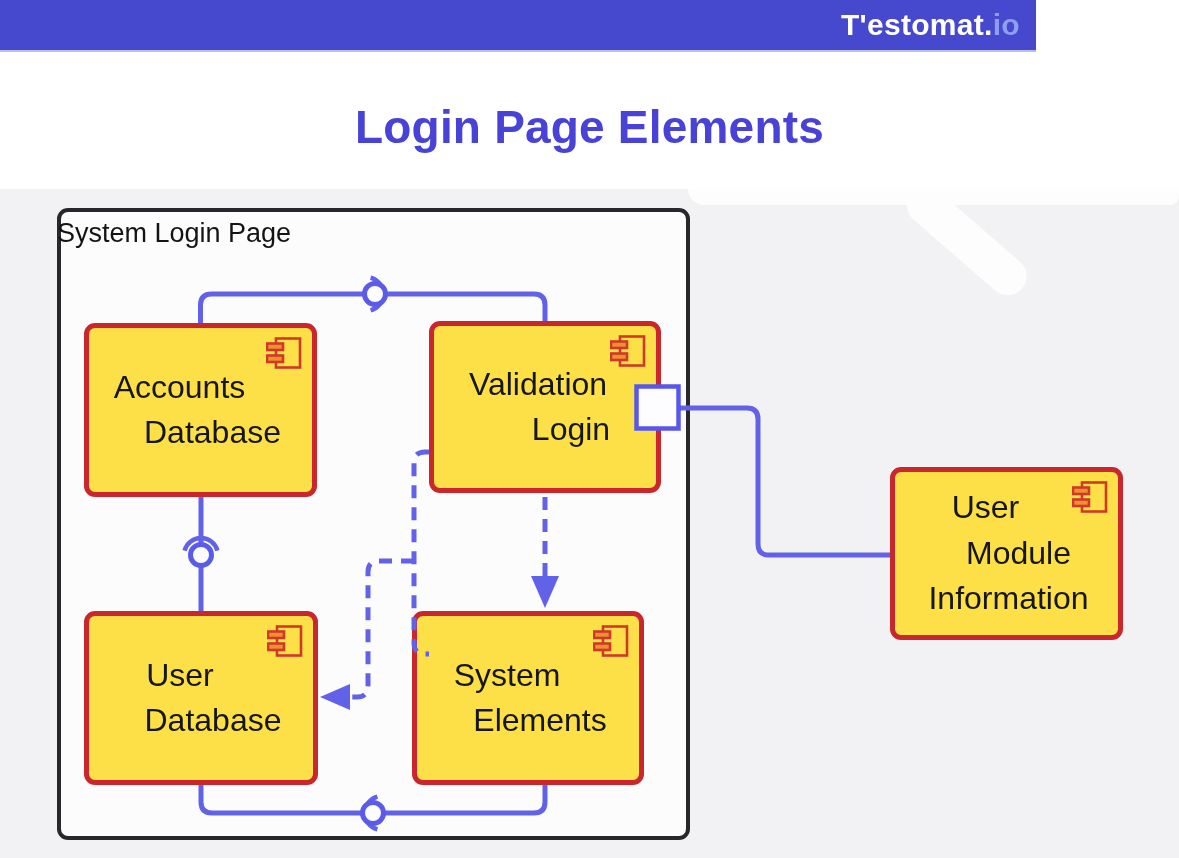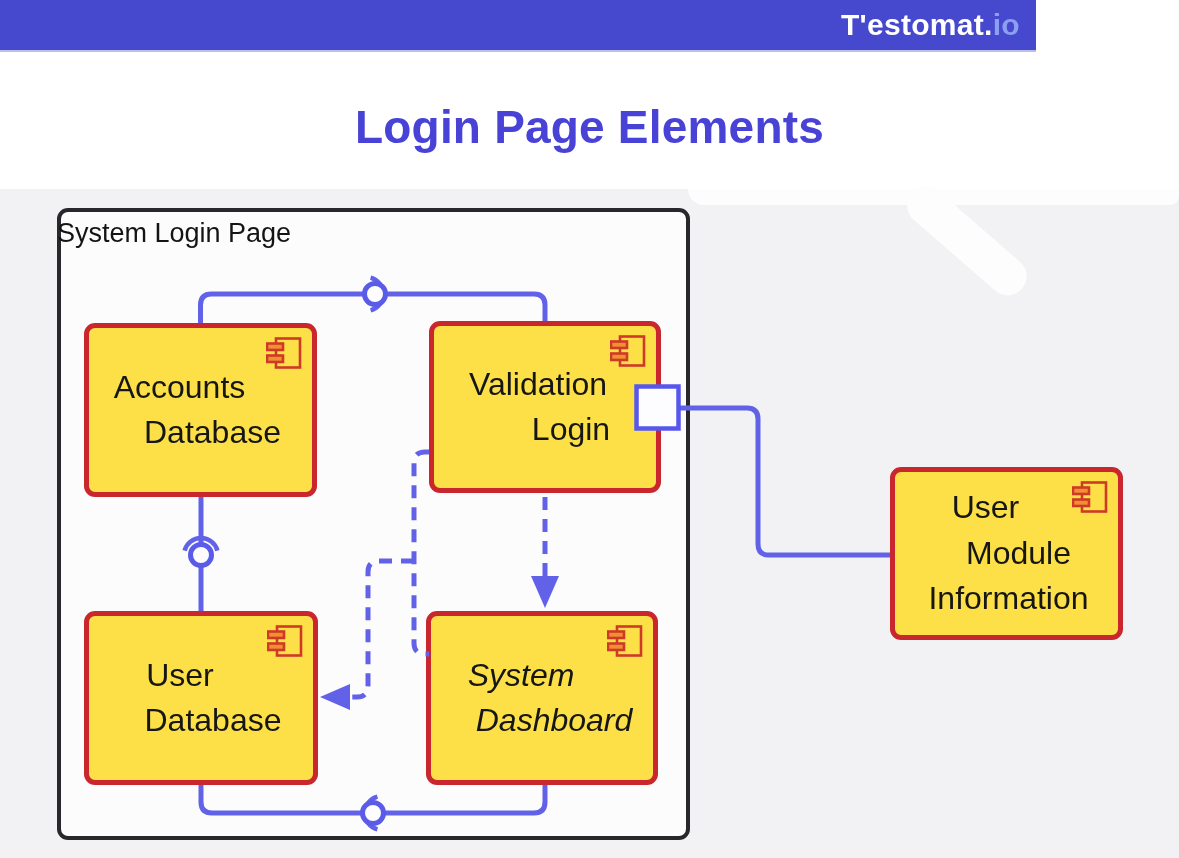--- a/index.html
+++ b/index.html
@@ -36,21 +36,21 @@
         display:flex;align-items:center;justify-content:center;}
   .comp .lines{text-align:center;font-size:32px;line-height:1.42;color:#161616;}
   .comp .lines div:nth-child(1){transform:translateX(-21px);}
   .comp .lines div:nth-child(2){transform:translateX(12px);}
   .comp .lines div:nth-child(3){transform:translateX(2px);}
   .comp .cicon{position:absolute;top:9px;right:10px;width:36px;height:32px;}
 
   #comp-accounts-db   {left:84px; top:323px;width:233px;height:174px;}
   #comp-validation    {left:429px;top:321px;width:232px;height:172px;padding-left:28px;}
   #comp-user-db       {left:84px; top:611px;width:234px;height:174px;}
-  #comp-dashboard     {left:426px;top:611px;width:232px;height:174px;font-style:italic;}
+  #comp-dashboard     {left:412px;top:611px;width:232px;height:174px;}
   #comp-login-info    {left:890px;top:467px;width:233px;height:173px;}
 
   
   .wires{position:absolute;left:0;top:0;width:1179px;height:858px;pointer-events:none;}
 </style>
 </head>
 <body>
 
 <div class="page">
 
@@ -104,21 +104,21 @@
   </div>
 
   <div class="comp" id="comp-dashboard">
     <svg class="cicon" viewBox="0 0 36 32">
       <rect x="10" y="1.5" width="24" height="29" fill="none" stroke="#cf3a28" stroke-width="2.6"></rect>
       <rect x="1" y="6.5" width="16" height="6.5" fill="#f0912f" stroke="#cf3a28" stroke-width="2.6"></rect>
       <rect x="1" y="18.5" width="16" height="6.5" fill="#f0912f" stroke="#cf3a28" stroke-width="2.6"></rect>
     </svg>
     <div class="lines">
       <div>System</div>
-      <div>Dashboard</div>
+      <div>Elements</div>
     </div>
   </div>
 
   <div class="comp" id="comp-login-info">
     <svg class="cicon" viewBox="0 0 36 32">
       <rect x="10" y="1.5" width="24" height="29" fill="none" stroke="#cf3a28" stroke-width="2.6"></rect>
       <rect x="1" y="6.5" width="16" height="6.5" fill="#f0912f" stroke="#cf3a28" stroke-width="2.6"></rect>
       <rect x="1" y="18.5" width="16" height="6.5" fill="#f0912f" stroke="#cf3a28" stroke-width="2.6"></rect>
     </svg>
     <div class="lines">

